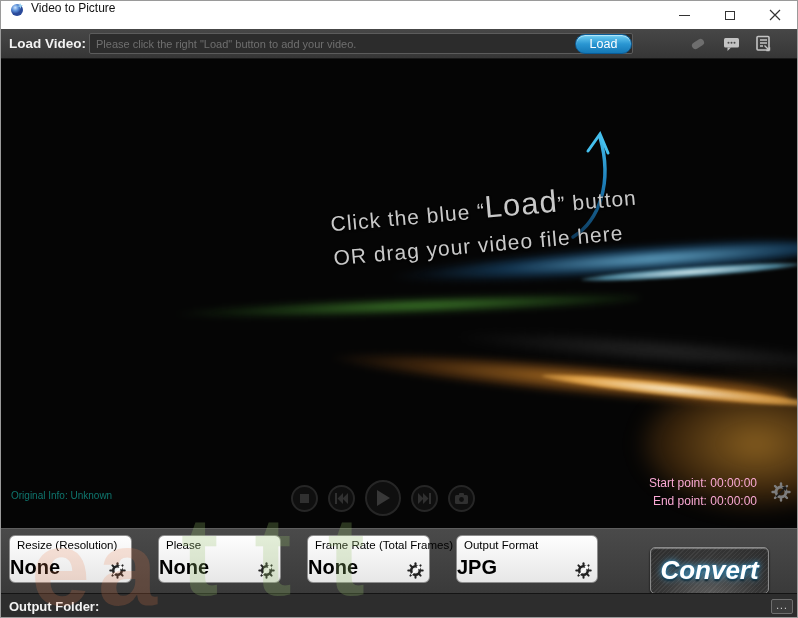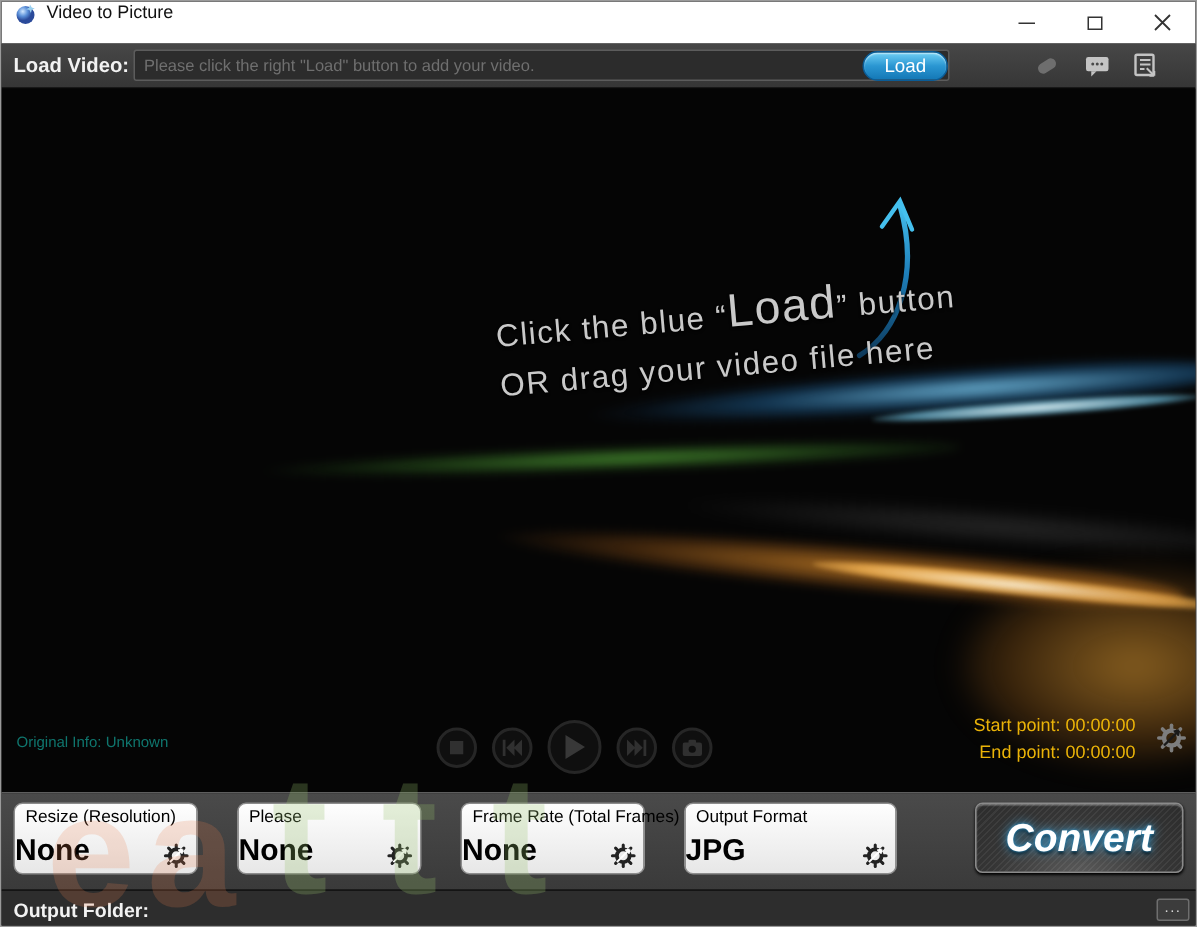--- a/index.html
+++ b/index.html
@@ -46,30 +46,30 @@
   .hint{position:absolute;left:330px;top:126px;width:420px;transform:rotate(-5deg);color:#c9c9c9;letter-spacing:1px;text-shadow:0 1px 2px #000;}
   .hint .l1{font-size:21px;}
   .hint .l1 .big{font-size:31px;}
   .hint .l2{font-size:21px;margin-top:7px;}
   .arrow-svg{position:absolute;left:540px;top:66px;}
   .orig-info{position:absolute;left:10px;top:431px;font-size:10px;color:#0f766e;text-align:right;}
   .controls{position:absolute;left:290px;top:421px;display:flex;align-items:center;gap:10px;}
   .pbtn{border-radius:50%;background:#0f0f0f;border:2px solid #262626;display:flex;align-items:center;justify-content:center;cursor:pointer;}
   .pbtn.small{width:27px;height:27px;}
   .pbtn.big{width:36px;height:36px;}
-  .points{position:absolute;right:42px;top:415px;text-align:right;font-size:12px;color:#eab308;line-height:18px;}
+  .points{position:absolute;right:42px;top:415px;text-align:right;font-size:12px;color:#f9a8d4;line-height:18px;}
   .player-gear{position:absolute;right:8px;top:423px;cursor:pointer;}
 
   
   .optionsbar{position:absolute;top:527px;left:0;width:798px;height:65px;background:linear-gradient(#4a4a4a,#3a3a3a);border-top:1px solid #5e5e5e;}
   .opt-box{position:absolute;top:6px;width:123px;height:48px;border:1px solid #8d8d8d;border-radius:6px;background:linear-gradient(#fefefe,#e7e7e7);cursor:pointer;}
   .opt-label{position:absolute;left:7px;top:3px;font-size:11.5px;color:#000;white-space:nowrap;}
   .opt-value{position:absolute;left:0;top:20px;width:100%;text-align:left;font-size:20px;font-weight:bold;color:#000;}
   .opt-gear{position:absolute;right:5px;bottom:3px;}
-  .convert-btn{position:absolute;left:649px;top:6px;width:139px;height:47px;border:1px solid #8a8a8a;border-radius:5px;cursor:pointer;
+  .convert-btn{position:absolute;left:649px;top:18px;width:119px;height:47px;border:1px solid #8a8a8a;border-radius:5px;cursor:pointer;
     background-image:repeating-linear-gradient(135deg,rgba(255,255,255,.06) 0 1px,transparent 1px 3px),radial-gradient(ellipse at 50% 110%,#5c5c5c,#353535 60%,#2c2c2c);
     box-shadow:inset 0 1px 1px rgba(255,255,255,.35),0 1px 2px #000;
     display:flex;align-items:center;justify-content:center;}
   .convert-text{font-size:26px;font-weight:bold;font-style:italic;color:#fff;text-shadow:0 0 7px #3fa9e0,0 0 2px #2d8dc0,0 2px 2px #000;}
 
   
   .outputbar{position:absolute;top:592px;left:0;width:798px;height:26px;background:#2d2d2d;border-top:1px solid #141414;}
   .out-label{position:absolute;left:8px;top:5px;font-size:13px;font-weight:bold;color:#f2f2f2;}
   .out-field{position:absolute;left:100px;top:4px;width:668px;height:17px;background:#262626;border:1px solid #5a5a5a;border-radius:2px;color:#9a9a9a;font-size:11px;line-height:15px;padding:0 5px;white-space:nowrap;overflow:hidden;cursor:text;}
   .censor{display:inline-block;width:56px;height:11px;background:#424242;filter:blur(1.5px);vertical-align:middle;margin:0 2px;border-radius:1px;}

